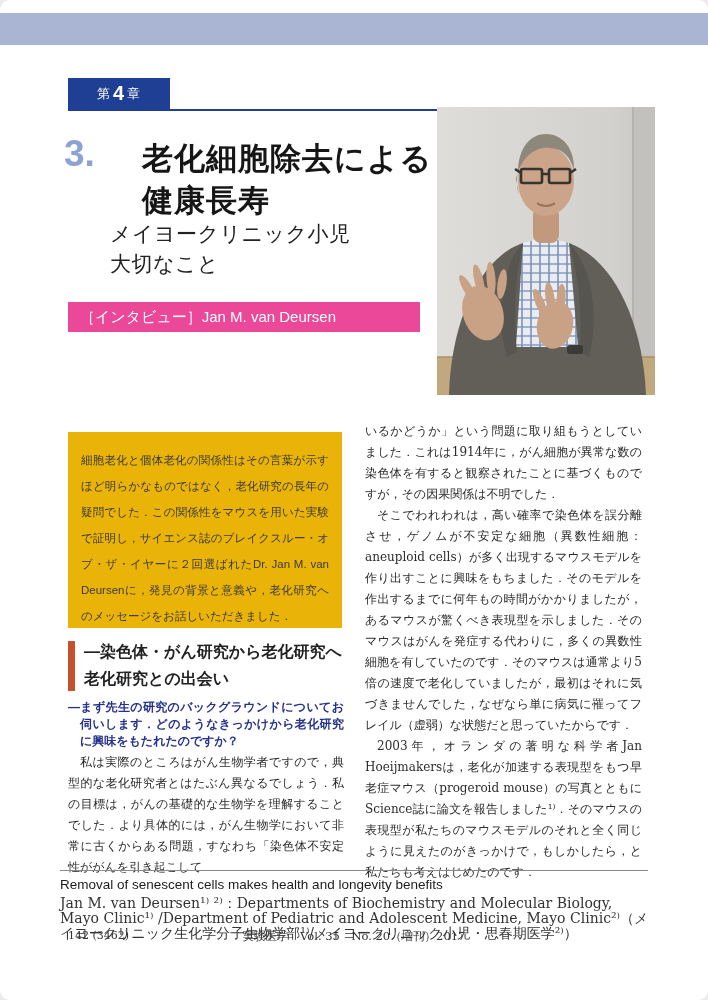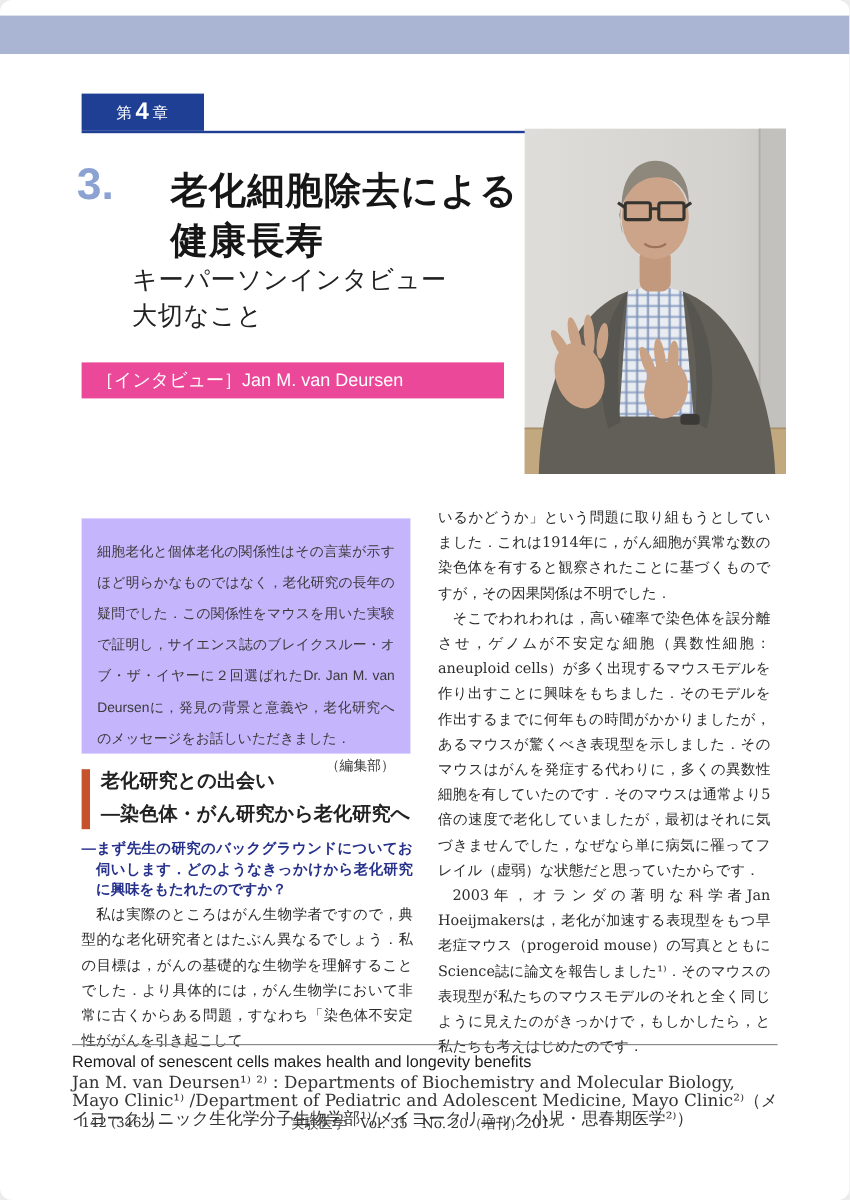--- a/index.html
+++ b/index.html
@@ -19,21 +19,21 @@
   .title-number{position:absolute;left:64px;top:133px;font-size:37px;font-weight:bold;color:#8ca2d3;}
   .title-main{position:absolute;left:110px;top:138px;font-size:31px;font-weight:bold;color:#161616;
               line-height:42px;letter-spacing:1px;margin-left:32px;}
   .title-sub{position:absolute;left:110px;top:219px;font-size:21px;color:#222;line-height:30px;letter-spacing:0.5px;}
 
   .interview-bar{position:absolute;left:68px;top:302px;width:352px;height:30px;background:#ec4899;
                  color:#fff;font-size:15px;display:flex;align-items:center;padding-left:12px;box-sizing:border-box;}
 
   .photo{position:absolute;left:437px;top:107px;width:218px;height:288px;}
 
-  .lead-box{position:absolute;left:68px;top:432px;width:274px;height:196px;background:#c4b5fd;
+  .lead-box{position:absolute;left:68px;top:432px;width:274px;height:196px;background:#eab308;
             box-sizing:border-box;padding:15px 13px 10px 13px;}
   .lead-text{font-size:11.5px;line-height:26px;color:#3a3a3a;text-align:justify;}
   .lead-credit{font-size:11.5px;color:#3a3a3a;text-align:right;margin-top:2px;}
 
   .section-head{position:absolute;left:68px;top:638px;width:280px;}
   .section-bar{position:absolute;left:0;top:3px;width:7px;height:50px;background:#c6512b;}
   .section-lines{margin-left:16px;font-size:16px;font-weight:bold;color:#222;line-height:27px;}
 
   .question{position:absolute;left:68px;top:699px;width:276px;font-size:12px;font-weight:bold;
             color:#26318c;line-height:17px;text-align:justify;padding-left:1em;text-indent:-1em;box-sizing:border-box;}
@@ -65,21 +65,21 @@
     <span class="small">章</span>
   </div>
   <div class="chapter-rule"></div>
 
   <div class="title-number sans">3.</div>
   <div class="title-main sans">
     <div>老化細胞除去による</div>
     <div>健康長寿</div>
   </div>
   <div class="title-sub sans">
-    <div>キーパーソンインタビュー</div>
+    <div>メイヨークリニック小児</div>
     <div>大切なこと</div>
   </div>
 
   <div class="interview-bar sans">
     <span>［インタビュー］Jan M. van Deursen</span>
   </div>
 
   <div class="photo">
     <svg width="218" height="288" viewBox="0 0 218 288">
       <defs>
@@ -130,28 +130,27 @@
         <ellipse cx="103" cy="196" rx="4.5" ry="15" transform="rotate(-22 103 196)"></ellipse>
         <ellipse cx="113" cy="191" rx="4.5" ry="16" transform="rotate(-8 113 191)"></ellipse>
         <ellipse cx="124" cy="192" rx="4.5" ry="15" transform="rotate(4 124 192)"></ellipse>
       </g>
       <rect x="130" y="238" width="16" height="9" rx="3" fill="#3b3a36"></rect>
     </svg>
   </div>
 
   <div class="lead-box">
     <div class="lead-text sans">細胞老化と個体老化の関係性はその言葉が示すほど明らかなものではなく，老化研究の長年の疑問でした．この関係性をマウスを用いた実験で証明し，サイエンス誌のブレイクスルー・オブ・ザ・イヤーに２回選ばれたDr. Jan M. van Deursenに，発見の背景と意義や，老化研究へのメッセージをお話しいただきました．</div>
-    <div class="lead-credit sans">（編集部）</div>
   </div>
 
   <div class="section-head">
     <div class="section-bar"></div>
     <div class="section-lines sans">
+      <div>―染色体・がん研究から老化研究へ</div>
       <div>老化研究との出会い</div>
-      <div>―染色体・がん研究から老化研究へ</div>
     </div>
   </div>
 
   <div class="question sans">―まず先生の研究のバックグラウンドについてお伺いします．どのようなきっかけから老化研究に興味をもたれたのですか？</div>
 
   <div class="answer-left">私は実際のところはがん生物学者ですので，典型的な老化研究者とはたぶん異なるでしょう．私の目標は，がんの基礎的な生物学を理解することでした．より具体的には，がん生物学において非常に古くからある問題，すなわち「染色体不安定性ががんを引き起こして</div>
 
   <div class="right-col">
     <p>いるかどうか」という問題に取り組もうとしていました．これは1914年に，がん細胞が異常な数の染色体を有すると観察されたことに基づくものですが，その因果関係は不明でした．</p>
     <p class="indent">そこでわれわれは，高い確率で染色体を誤分離させ，ゲノムが不安定な細胞（異数性細胞：aneuploid cells）が多く出現するマウスモデルを作り出すことに興味をもちました．そのモデルを作出するまでに何年もの時間がかかりましたが，あるマウスが驚くべき表現型を示しました．そのマウスはがんを発症する代わりに，多くの異数性細胞を有していたのです．そのマウスは通常より5倍の速度で老化していましたが，最初はそれに気づきませんでした，なぜなら単に病気に罹ってフレイル（虚弱）な状態だと思っていたからです．</p>

